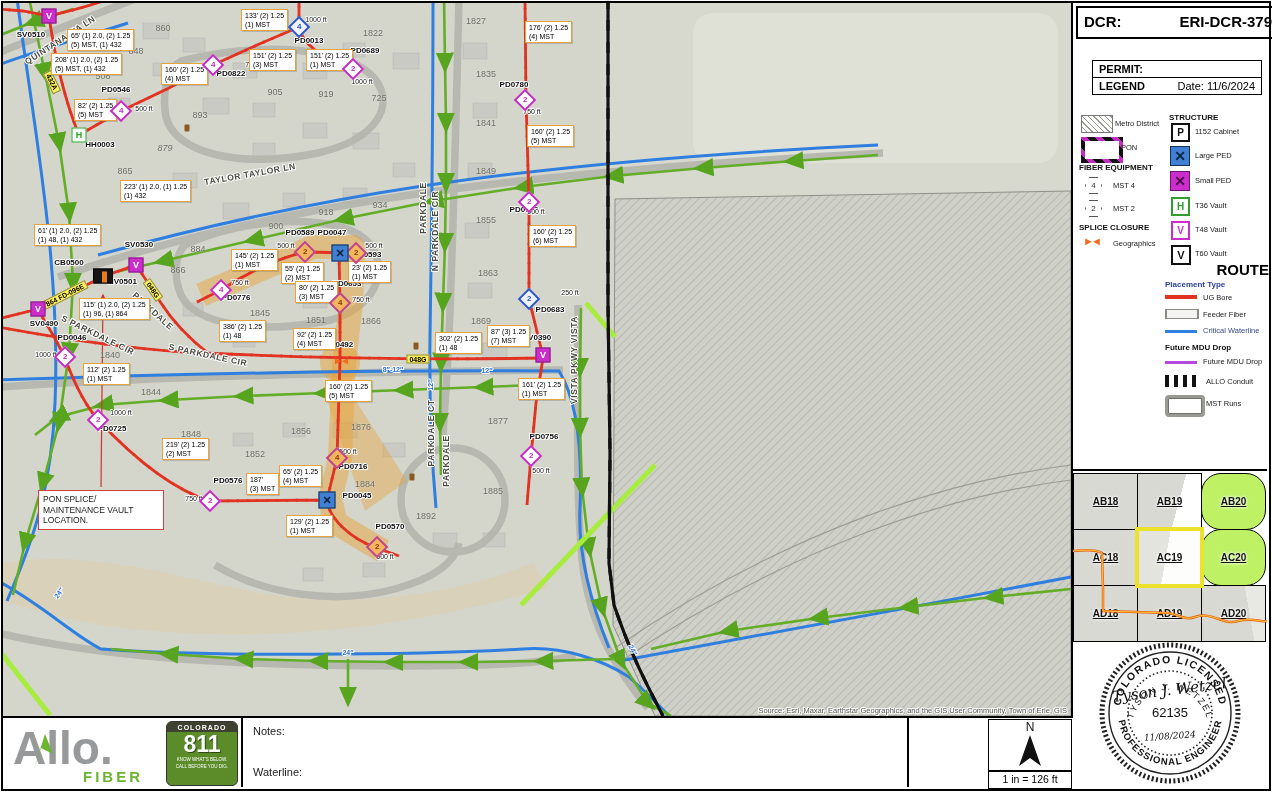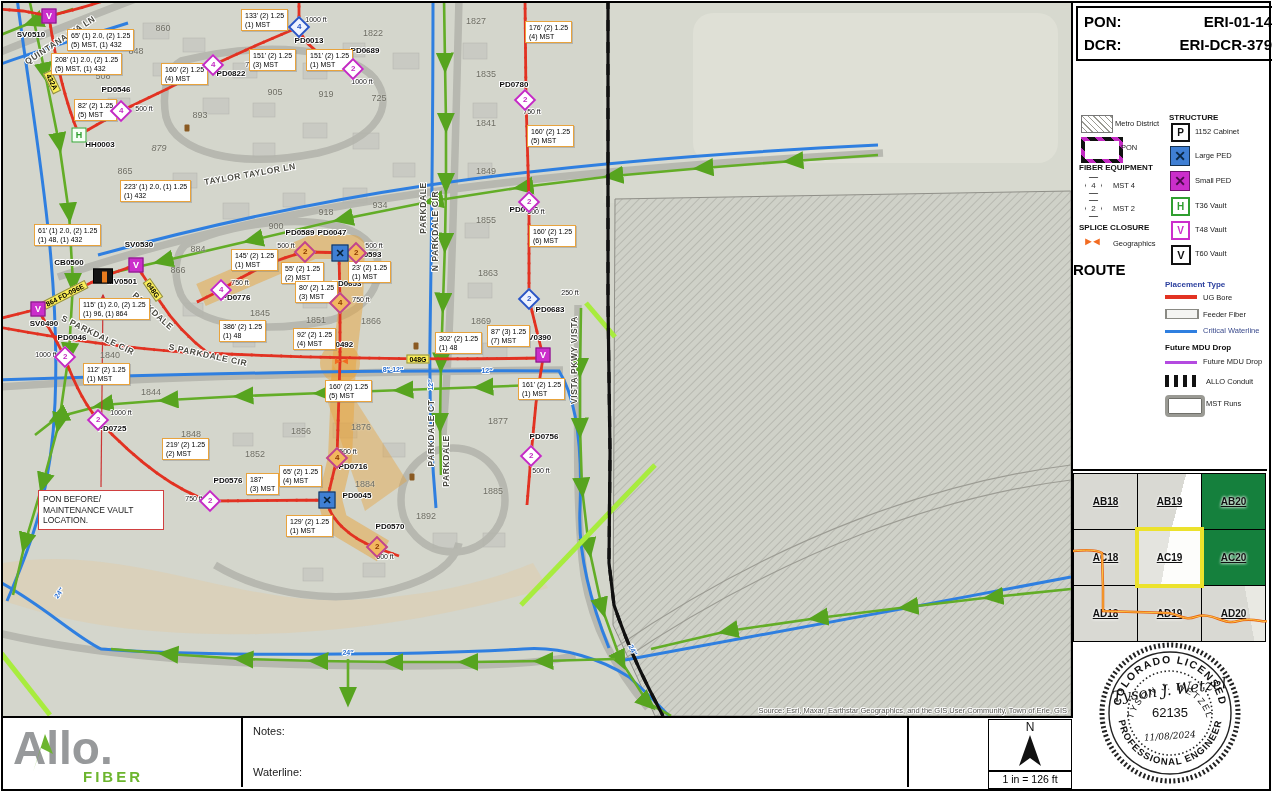--- a/index.html
+++ b/index.html
@@ -43,28 +43,28 @@
   .permitbox .r1{border-bottom:1.5px solid #000;padding:2px 6px;font-weight:bold;}
   .permitbox .r2{display:flex;justify-content:space-between;padding:2px 6px;}
   .permitbox .r2 b{font-weight:bold;}
   .leg{position:absolute;font-size:7.5px;color:#222;}
   .leg-h{position:absolute;font-size:8px;font-weight:bold;color:#111;}
   .sw{position:absolute;}
   .sw-hatch{width:30px;height:16px;border:1px solid #777;background:repeating-linear-gradient(45deg,#fff 0 3px,#9a9a92 3px 4px);}
   .sw-pon{width:34px;height:18px;border:4px solid transparent;border-image:repeating-linear-gradient(45deg,#111 0 6px,#c32bc3 6px 11px) 4;background:#fff;}
   .hex{width:15px;height:15px;border:1px solid #555;border-radius:3px;transform:rotate(0deg);display:flex;align-items:center;justify-content:center;font-size:8px;color:#333;clip-path:polygon(25% 0,75% 0,100% 50%,75% 100%,25% 100%,0 50%);background:#fff;}
   .sq-ic{display:flex;align-items:center;justify-content:center;font-weight:bold;}
-  .route-title{position:absolute;left:0;width:100%;text-align:left;font-size:15px;font-weight:bold;}
+  .route-title{position:absolute;left:0;width:100%;text-align:right;font-size:15px;font-weight:bold;}
   .rt-line{position:absolute;width:32px;}
   .grid-index{position:absolute;left:0px;top:466px;width:194px;height:170px;border-top:2px solid #000;}
   .gcell{position:absolute;border:1.5px solid #000;display:flex;align-items:center;justify-content:center;}
   .gcell span{font-size:10px;font-weight:bold;text-decoration:underline;color:#111;text-shadow:0 0 3px #fff,0 0 3px #fff;}
   .g-f0{background:#d9d9d3;}
   .g-f1{background:linear-gradient(105deg,#d9d9d3 62%,#fff 62%);}
-  .g-f2{background:#15803d;}
+  .g-f2{background:#bef264;border-radius:20px;}
   .g-f3{background:linear-gradient(100deg,#e4e4df 45%,#fdfdfb 45%);}
   .g-f4{background:linear-gradient(80deg,#d9d9d3 72%,#e9e9e3 72%);}
   .g-hl{outline:4px solid #ece22c;outline-offset:-2px;z-index:3;}
   .stamp{position:absolute;left:0;top:636px;width:194px;height:148px;}
   
   .footer{position:absolute;left:0;top:715px;width:1068px;height:69px;background:#fff;}
   .fcell-logo{position:absolute;left:0;top:0;width:238px;height:69px;border-right:2px solid #000;}
   .fcell-notes{position:absolute;left:240px;top:0;width:664px;height:69px;border-right:2px solid #000;font-size:11px;color:#222;}
   .notes-lab{position:absolute;left:10px;top:7px;}
   .rev-lab{position:absolute;left:10px;top:48px;}
@@ -210,21 +210,21 @@
       </g>
 
       <path d="M98,484 L100,292" stroke="#cc3333" stroke-width="1.2" fill="none" marker-end="url(#ra)"></path>
     </svg>
 
     <div id="map-labels">
           <div class="lot" style="left: 160px; top: 25px; transform: translate(-50%, -50%);">860</div>
           <div class="lot" style="left: 133px; top: 48px; transform: translate(-50%, -50%);">848</div>
           <div class="lot" style="left: 100px; top: 73px; transform: translate(-50%, -50%);">508</div>
           <div class="lot" style="left: 197px; top: 112px; transform: translate(-50%, -50%);">893</div>
-          <div class="lot" style="left: 156px; top: 145px; transform: translate(-50%, -50%); font-style: italic;">879</div>
+          <div class="lot" style="left: 162px; top: 145px; transform: translate(-50%, -50%); font-style: italic;">879</div>
           <div class="lot" style="left: 122px; top: 168px; transform: translate(-50%, -50%);">865</div>
           <div class="lot" style="left: 272px; top: 89px; transform: translate(-50%, -50%);">905</div>
           <div class="lot" style="left: 323px; top: 91px; transform: translate(-50%, -50%);">919</div>
           <div class="lot" style="left: 376px; top: 95px; transform: translate(-50%, -50%);">725</div>
           <div class="lot" style="left: 370px; top: 30px; transform: translate(-50%, -50%);">1822</div>
           <div class="lot" style="left: 473px; top: 18px; transform: translate(-50%, -50%);">1827</div>
           <div class="lot" style="left: 483px; top: 71px; transform: translate(-50%, -50%);">1835</div>
           <div class="lot" style="left: 483px; top: 120px; transform: translate(-50%, -50%);">1841</div>
           <div class="lot" style="left: 323px; top: 209px; transform: translate(-50%, -50%);">918</div>
           <div class="lot" style="left: 377px; top: 202px; transform: translate(-50%, -50%);">934</div>
@@ -502,36 +502,39 @@
           </div>
           <div class="mk cab" style="left: 100px; top: 273px; transform: translate(-50%, -50%);">
             <i></i>
           </div>
           <div class="mk hyd" style="left: 184px; top: 125px; transform: translate(-50%, -50%);"></div>
           <div class="mk hyd" style="left: 413px; top: 343px; transform: translate(-50%, -50%);"></div>
           <div class="mk hyd" style="left: 409px; top: 474px; transform: translate(-50%, -50%);"></div>
         </div>
 
     <div class="note-box">
-      <div>PON BEFORE/</div>
+      <div>PON SPLICE/</div>
       <div>MAINTENANCE VAULT</div>
       <div>LOCATION.</div>
     </div>
     <div class="src halo">Source: Esri, Maxar, Earthstar Geographics, and the GIS User Community, Town of Erie, GIS</div>
   </div>
 
   <div class="panel">
     <div class="ponbox">
       <div class="ponrow">
-            <span>PON:</span>
-            <span>ERI-01-14</span>
-          </div>
-      <div class="ponrow">
             <span>DCR:</span>
             <span>ERI-DCR-379</span>
+          </div>
+    </div>
+    <div class="permitbox">
+      <div class="r1">PERMIT:</div>
+      <div class="r2">
+            <b>LEGEND</b>
+            <span>Date: 11/6/2024</span>
           </div>
     </div>
 
     <div class="sw sw-hatch" style="left:8px;top:112px;"></div>
     <div class="leg" style="left:42px;top:116px;">Metro District</div>
     <div class="sw sw-pon" style="left:8px;top:134px;"></div>
     <div class="leg" style="left:48px;top:140px;">PON</div>
     <div class="leg-h" style="left:6px;top:160px;">FIBER EQUIPMENT</div>
     <div class="sw hex" style="left:12px;top:174px;">
           <span>4</span>
@@ -637,20 +640,26 @@
     </div>
   </div>
 
   <div class="footer">
     <div class="fcell-logo">
       <svg width="160" height="66" viewBox="0 0 160 66" style="position:absolute;left:8px;top:2px;">
         <text x="2" y="44" font-size="46" font-weight="bold" fill="#97999b" font-family="Liberation Sans, sans-serif">Allo.</text>
         <polygon points="22,52 34,14 42,34 30,28" fill="#6cb52e"></polygon>
         <text x="72" y="62" font-size="15" font-weight="bold" fill="#6cb52e" letter-spacing="3" font-family="Liberation Sans, sans-serif">FIBER</text>
       </svg>
+      <div class="c811">
+        <div class="co">COLORADO</div>
+        <div class="n811">811</div>
+        <div class="tiny">KNOW WHAT'S BELOW.</div>
+        <div class="tiny">CALL BEFORE YOU DIG.</div>
+      </div>
     </div>
     <div class="fcell-notes">
       <div class="notes-lab">Notes:</div>
       <div class="rev-lab">Waterline:</div>
     </div>
     <div class="north">
       <div class="n">N</div>
       <svg width="36" height="34" viewBox="0 0 36 34">
         <polygon points="18,1 29,32 18,24 7,32" fill="#111"></polygon>
       </svg>

